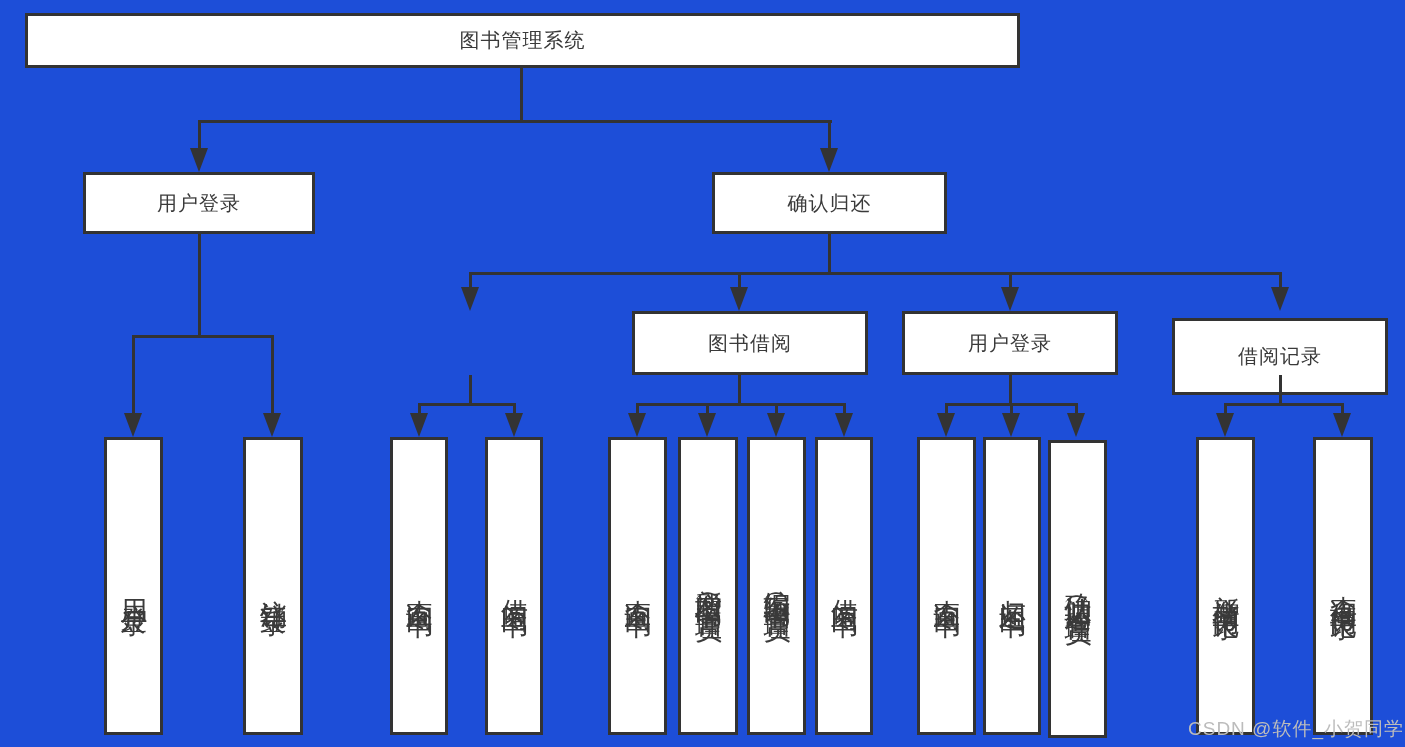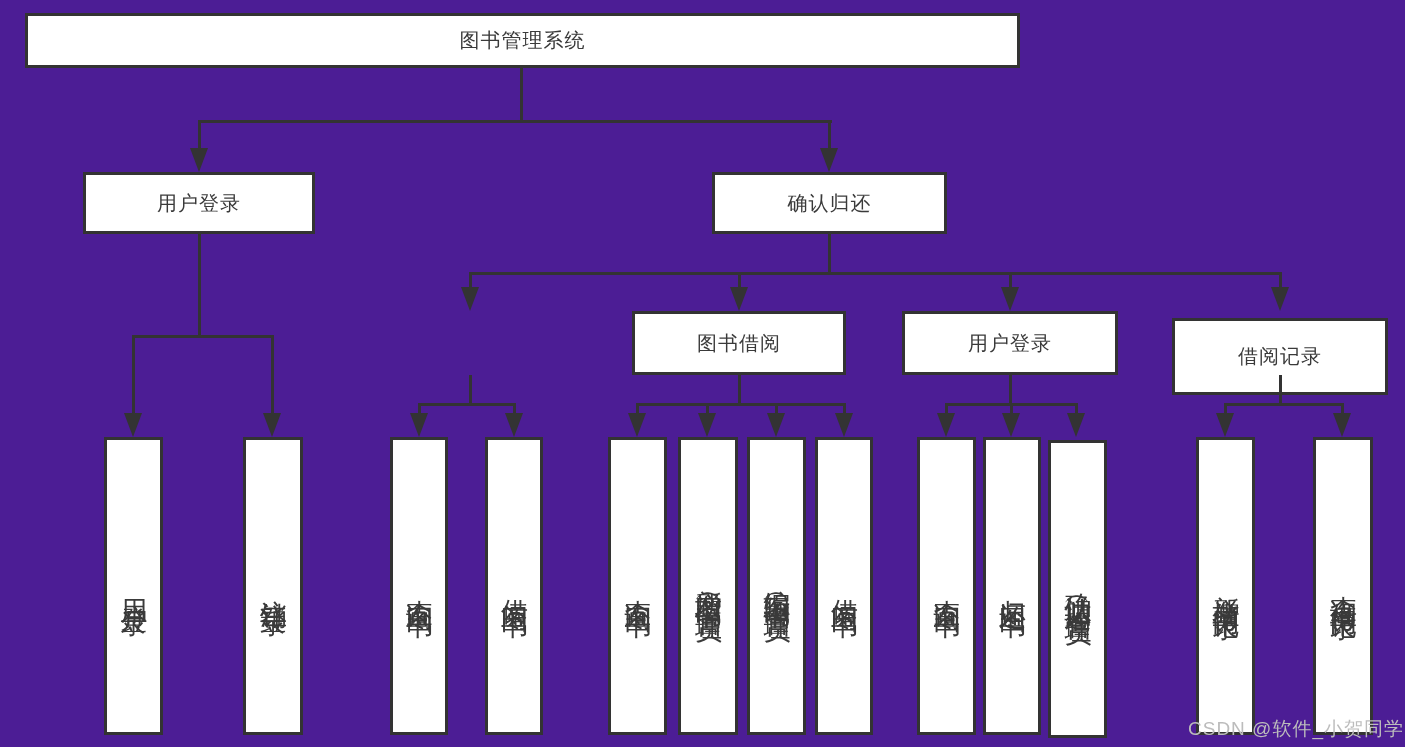--- a/index.html
+++ b/index.html
@@ -1,17 +1,17 @@
 <!DOCTYPE html>
 <html><head>
 <meta charset="utf-8">
 <style>
   html,body{margin:0;padding:0;background:#ffffff;}
   .canvas{
-    position:relative;width:1405px;height:747px;background:#4c1d95;
+    position:relative;width:1405px;height:747px;background:#1d4ed8;
     font-family:"Liberation Sans","DejaVu Sans",sans-serif;overflow:hidden;
   }
   .box{
     position:absolute;box-sizing:border-box;background:#ffffff;
     border:3px solid #333333;display:flex;align-items:center;justify-content:center;
     color:#3a3a3a;
   }
   .hlabel{font-size:20px;letter-spacing:1px;white-space:nowrap;}
   .vtext{
     writing-mode:vertical-rl;text-orientation:mixed;
@@ -64,21 +64,21 @@
   <div class="line h" style="left:470px;top:272px;width:811px"></div>
   <div class="line v" style="left:469px;top:272px;height:15px"></div>
   <div class="arrow" style="left:461px;top:287px"></div>
   <div class="line v" style="left:738px;top:272px;height:15px"></div>
   <div class="arrow" style="left:730px;top:287px"></div>
   <div class="line v" style="left:1009px;top:272px;height:15px"></div>
   <div class="arrow" style="left:1001px;top:287px"></div>
   <div class="line v" style="left:1279px;top:272px;height:15px"></div>
   <div class="arrow" style="left:1271px;top:287px"></div>
 
-  <div class="box" style="left:632px;top:311px;width:214px;height:64px">
+  <div class="box" style="left:632px;top:311px;width:236px;height:64px">
     <span class="hlabel">图书借阅</span>
   </div>
   <div class="box" style="left:902px;top:311px;width:216px;height:64px">
     <span class="hlabel">用户登录</span>
   </div>
   <div class="box" style="left:1172px;top:318px;width:216px;height:77px">
     <span class="hlabel">借阅记录</span>
   </div>
 
   <div class="line v" style="left:469px;top:375px;height:28px"></div>

